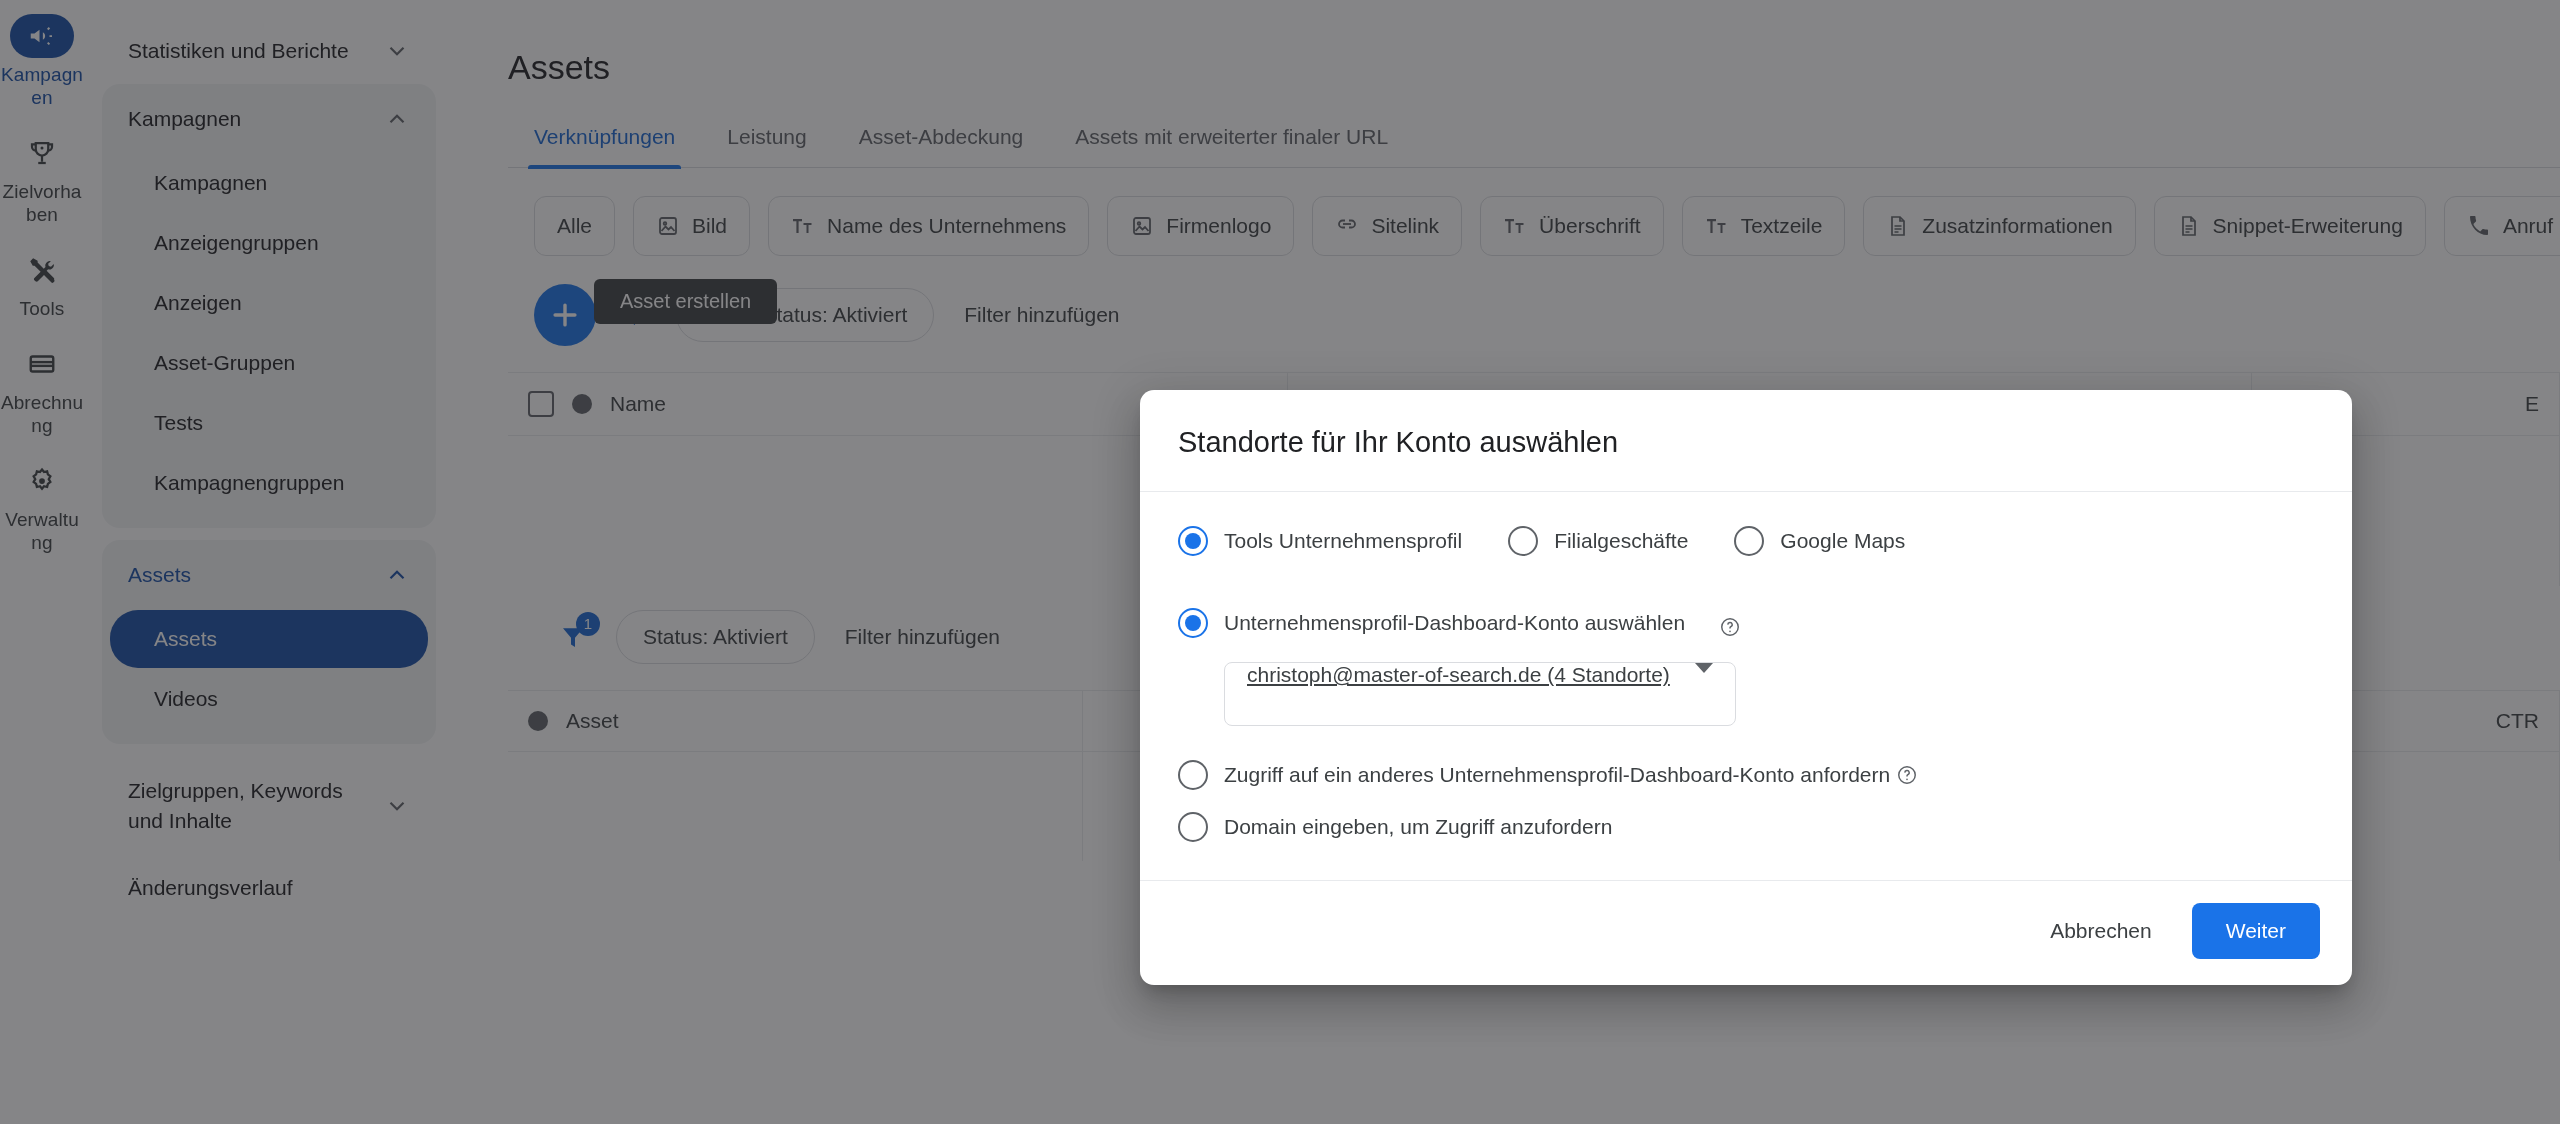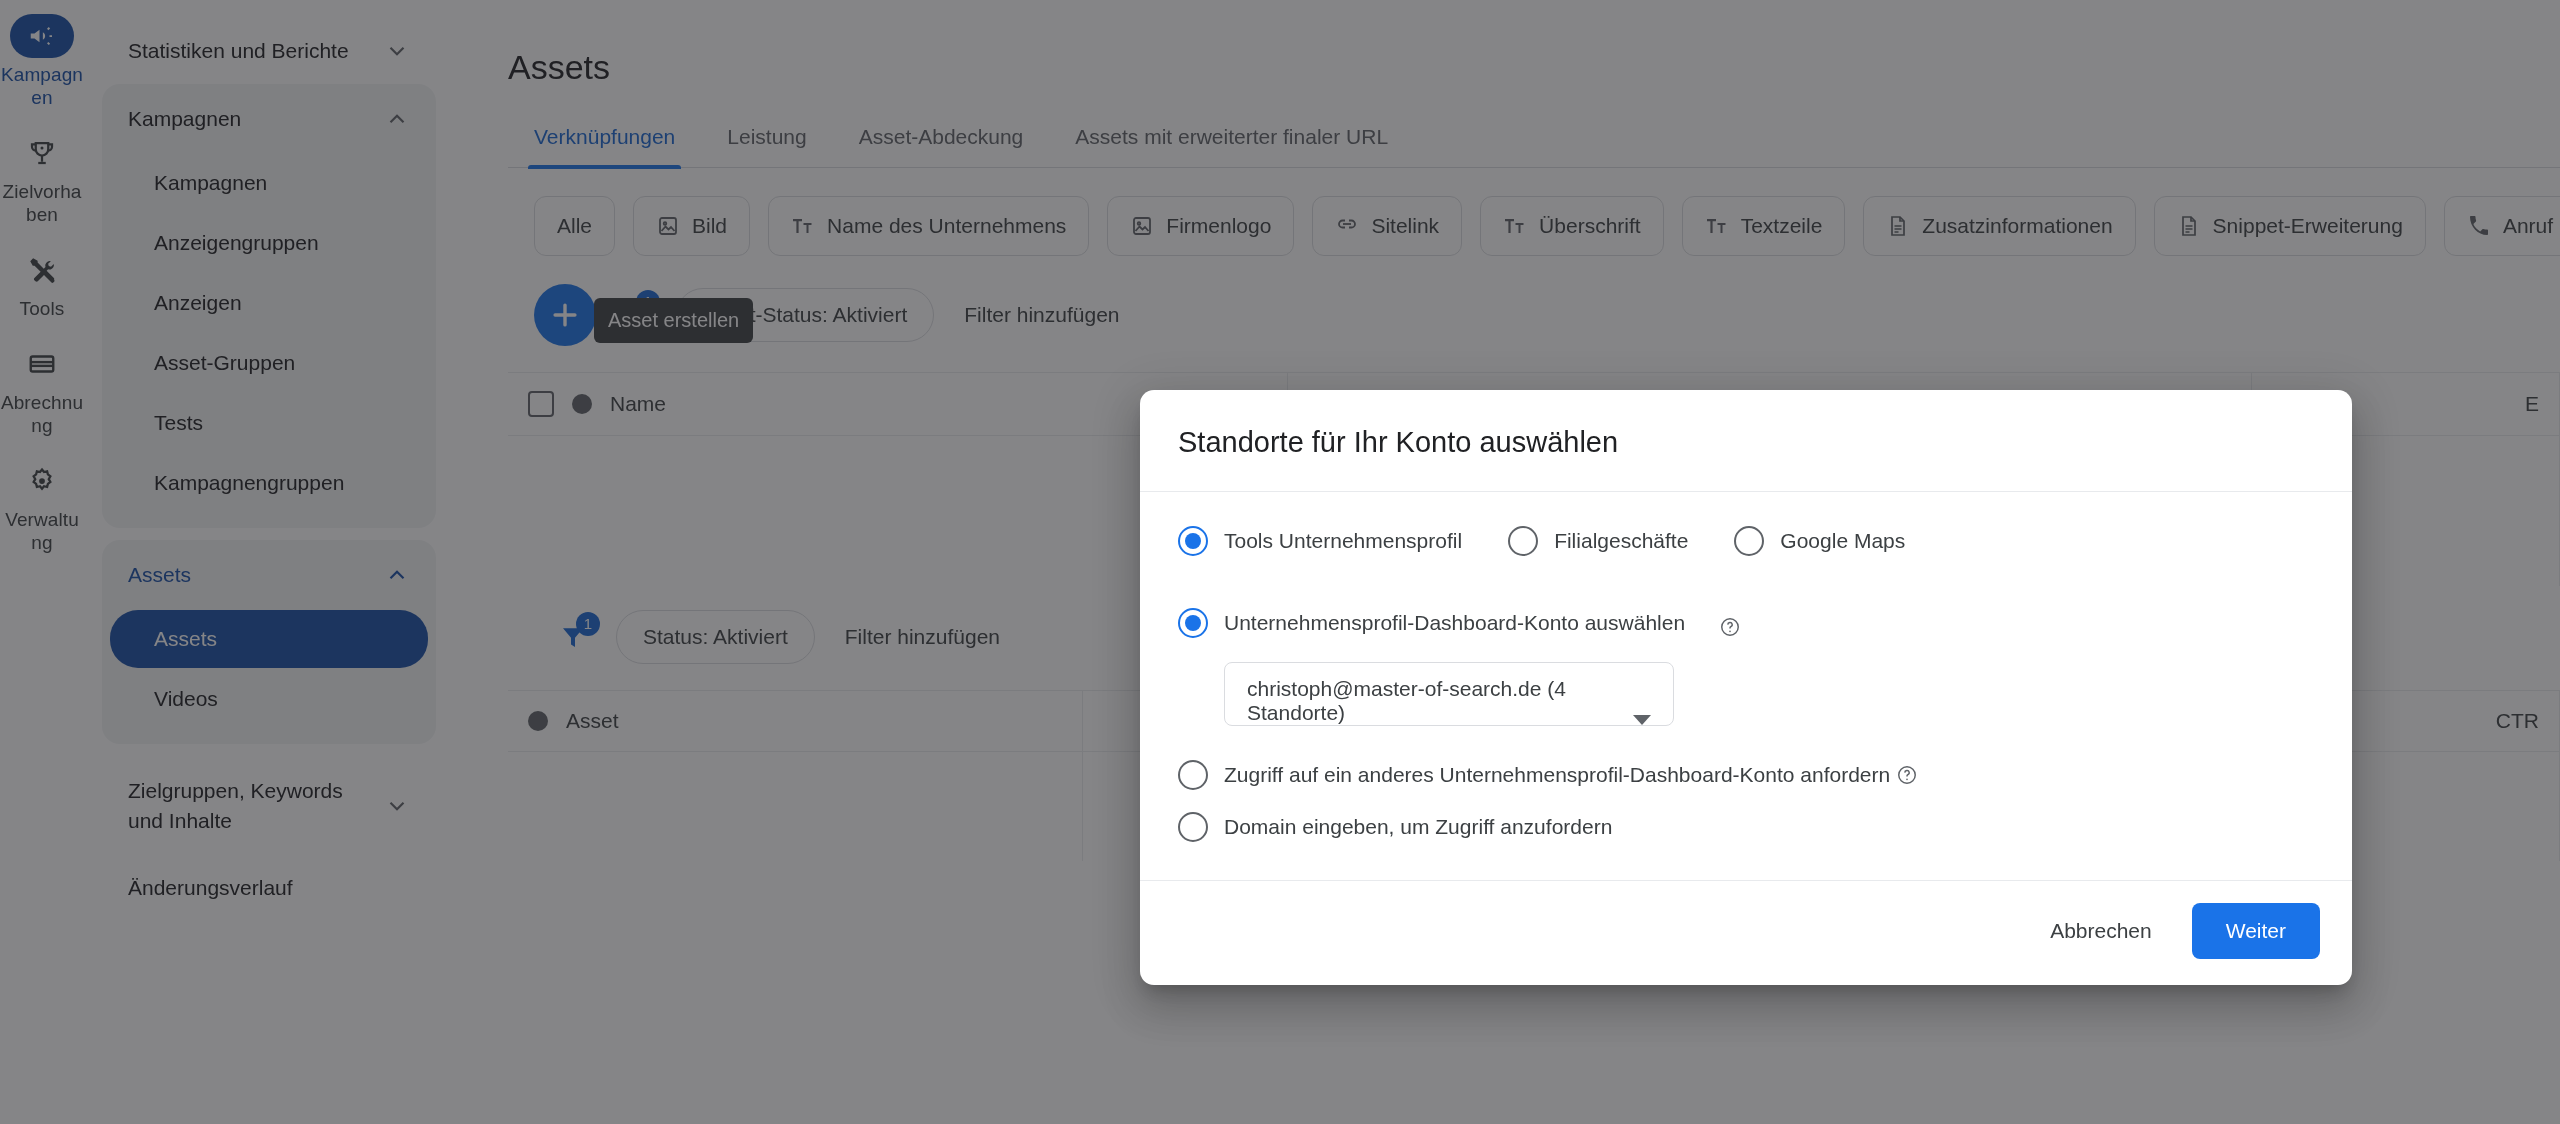--- a/index.html
+++ b/index.html
@@ -177,24 +177,24 @@
     height: 54px; padding: 0 26px;
     border: 1px solid #dadce0; border-radius: 27px;
     font-size: 21px; color: #3c4043; background: #fff;
     cursor: pointer; white-space: nowrap;
   }
   .linkbtn {
     font-size: 21px; color: #3c4043; cursor: pointer;
     padding: 0 8px; white-space: nowrap;
   }
   .tooltip {
-    position: absolute; left: 86px; top: 20px;
+    position: absolute; left: 86px; top: 1px;
     background: #3c4043; color: #fff;
     font-size: 20px; border-radius: 6px;
-    padding: 11px 14px; white-space: nowrap;
+    padding: 11px 26px; white-space: nowrap;
     z-index: 9;
   }
 
   
   .tbl { width: 100%; border-collapse: collapse; table-layout: fixed; }
   .tbl th, .tbl td {
     border-top: 1px solid #e8eaed;
     border-right: 1px solid #e8eaed;
     font-weight: 400;
     font-size: 21px; color: #3c4043;
@@ -251,26 +251,27 @@
     content: ""; width: 16px; height: 16px; border-radius: 50%; background: #1a73e8;
   }
   .opt-block { margin-bottom: 34px; }
   .opt-line { display: flex; align-items: flex-end; gap: 28px; }
   .help-ico {
     width: 22px; height: 22px; color: #5f6368; margin-left: 6px; flex: 0 0 22px;
     cursor: pointer;
   }
   .select {
     margin: 24px 0 0 46px;
-    width: 450px; height: 64px;
+    width: 512px; height: 64px;
     border: 1px solid #dadce0; border-radius: 8px;
-    display: flex; align-items: flex-end; justify-content: space-between;
+    display: flex; align-items: flex-start; justify-content: space-between;
     padding: 0 22px;
     font-size: 21px; color: #3c4043; cursor: pointer;
     background: #fff;
+    text-decoration: underline;
   }
   .caret {
     width: 0; height: 0; border-left: 9px solid transparent;
     border-right: 9px solid transparent; border-top: 10px solid #5f6368;
   }
   .opt-row { display: flex; align-items: center; margin-bottom: 22px; }
   .opt-row:last-child { margin-bottom: 10px; }
   .dlg-foot {
     border-top: 1px solid #e8eaed;
     padding: 22px 32px 26px 32px;

